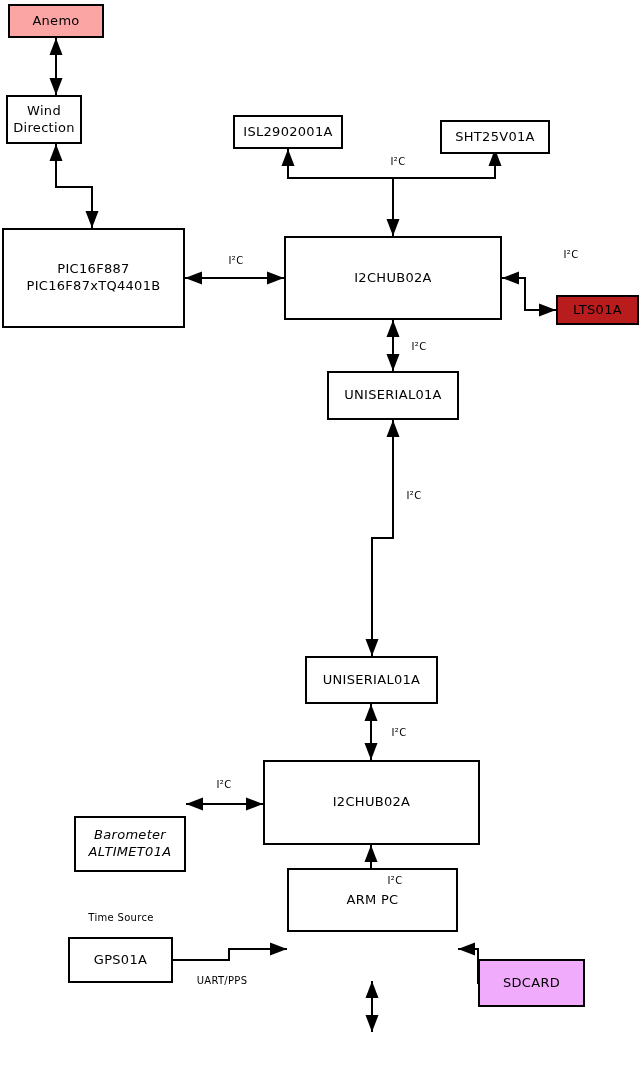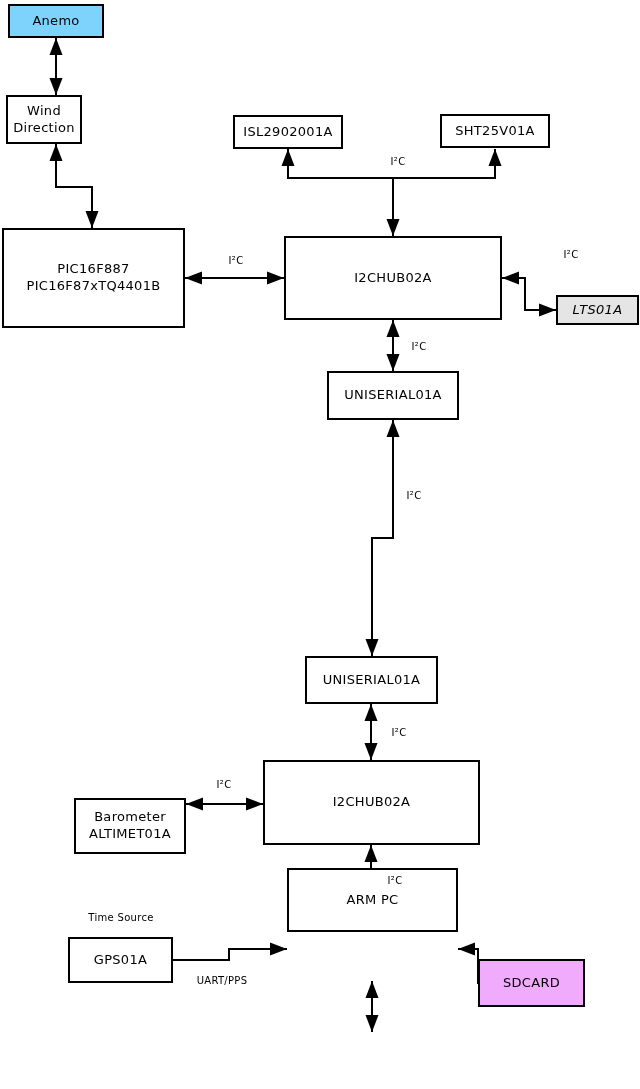--- a/index.html
+++ b/index.html
@@ -84,53 +84,53 @@
       <polygon points="371,845 377.5,862 364.5,862" fill="#000000"></polygon>
       <polyline points="173,960 229,960 229,949 287,949" fill="none" stroke="#000000" stroke-width="2"></polyline>
       <polygon points="287,949 270,955.5 270,942.5" fill="#000000"></polygon>
       <polyline points="458,949 478,949 478,983 506,983" fill="none" stroke="#000000" stroke-width="2"></polyline>
       <polygon points="506,983 489,989.5 489,976.5" fill="#000000"></polygon>
       <polygon points="458,949 475,942.5 475,955.5" fill="#000000"></polygon>
       <polyline points="372,981 372,1032" fill="none" stroke="#000000" stroke-width="2"></polyline>
       <polygon points="372,1032 365.5,1015 378.5,1015" fill="#000000"></polygon>
       <polygon points="372,981 378.5,998 365.5,998" fill="#000000"></polygon>
     </svg>
-    <div class="node" style="left: 8px; top: 4px; width: 96px; height: 34px; background: #7dd3fc; border-color: rgb(0, 0, 0);">
+    <div class="node" style="left: 8px; top: 4px; width: 96px; height: 34px; background: #fca5a5; border-color: rgb(0, 0, 0);">
       <span class="node-label">Anemo</span>
     </div>
     <div class="node" style="left: 6px; top: 95px; width: 76px; height: 49px; background: rgb(255, 255, 255); border-color: rgb(0, 0, 0);">
       <span class="node-label">Wind
 Direction</span>
     </div>
     <div class="node" style="left: 2px; top: 228px; width: 183px; height: 100px; background: rgb(255, 255, 255); border-color: rgb(0, 0, 0);">
       <span class="node-label">PIC16F887
 PIC16F87xTQ4401B</span>
     </div>
     <div class="node" style="left: 233px; top: 115px; width: 110px; height: 34px; background: rgb(255, 255, 255); border-color: rgb(0, 0, 0);">
       <span class="node-label">ISL2902001A</span>
     </div>
-    <div class="node" style="left: 440px; top: 114px; width: 110px; height: 34px; background: rgb(255, 255, 255); border-color: rgb(0, 0, 0);">
+    <div class="node" style="left: 440px; top: 120px; width: 110px; height: 34px; background: rgb(255, 255, 255); border-color: rgb(0, 0, 0);">
       <span class="node-label">SHT25V01A</span>
     </div>
     <div class="node" style="left: 284px; top: 236px; width: 218px; height: 84px; background: rgb(255, 255, 255); border-color: rgb(0, 0, 0);">
       <span class="node-label">I2CHUB02A</span>
     </div>
-    <div class="node" style="left: 556px; top: 295px; width: 83px; height: 30px; background: #e5e5e5; border-color: rgb(0, 0, 0); font-style: italic;">
+    <div class="node" style="left: 556px; top: 295px; width: 83px; height: 30px; background: #b91c1c; border-color: rgb(0, 0, 0);">
       <span class="node-label">LTS01A</span>
     </div>
     <div class="node" style="left: 327px; top: 371px; width: 132px; height: 49px; background: rgb(255, 255, 255); border-color: rgb(0, 0, 0);">
       <span class="node-label">UNISERIAL01A</span>
     </div>
     <div class="node" style="left: 305px; top: 656px; width: 133px; height: 48px; background: rgb(255, 255, 255); border-color: rgb(0, 0, 0);">
       <span class="node-label">UNISERIAL01A</span>
     </div>
     <div class="node" style="left: 263px; top: 760px; width: 217px; height: 85px; background: rgb(255, 255, 255); border-color: rgb(0, 0, 0);">
       <span class="node-label">I2CHUB02A</span>
     </div>
-    <div class="node" style="left: 74px; top: 798px; width: 112px; height: 56px; background: rgb(255, 255, 255); border-color: rgb(0, 0, 0);">
+    <div class="node" style="left: 74px; top: 816px; width: 112px; height: 56px; background: rgb(255, 255, 255); border-color: rgb(0, 0, 0); font-style: italic;">
       <span class="node-label">Barometer
 ALTIMET01A</span>
     </div>
     <div class="node" style="left: 68px; top: 937px; width: 105px; height: 46px; background: rgb(255, 255, 255); border-color: rgb(0, 0, 0);">
       <span class="node-label">GPS01A</span>
     </div>
     <div class="node" style="left: 287px; top: 868px; width: 171px; height: 64px; background: rgb(255, 255, 255); border-color: rgb(0, 0, 0);">
       <span class="node-label">ARM PC</span>
     </div>
     <div class="node" style="left: 478px; top: 959px; width: 107px; height: 48px; background: #f0abfc; border-color: rgb(0, 0, 0);">

